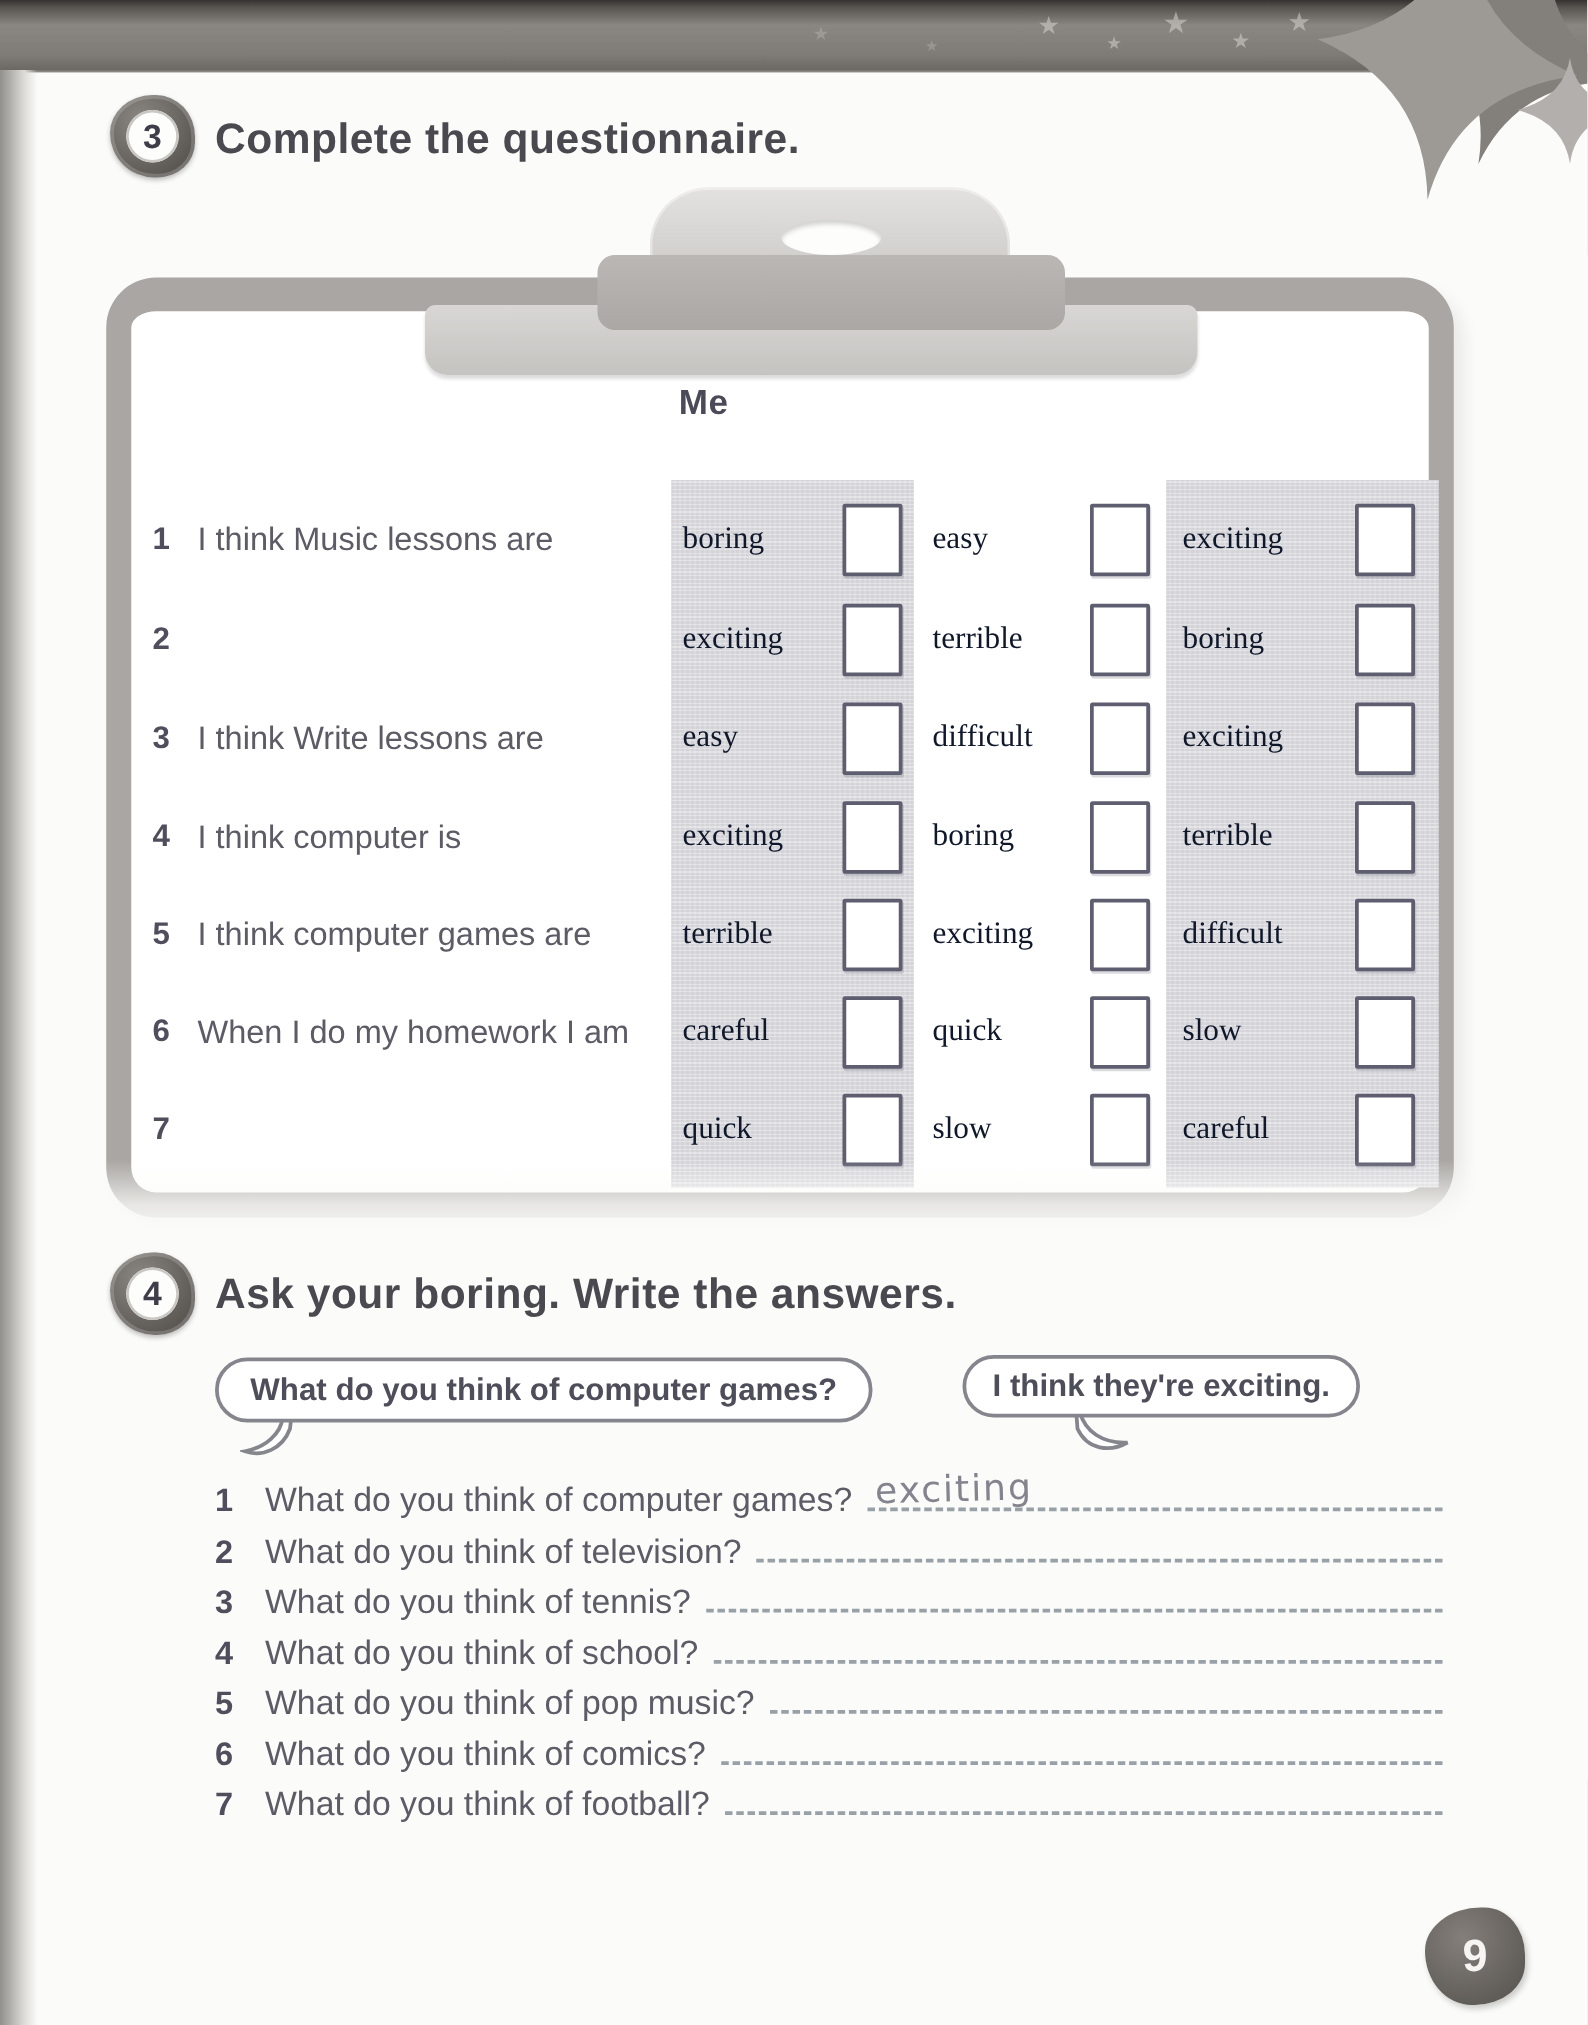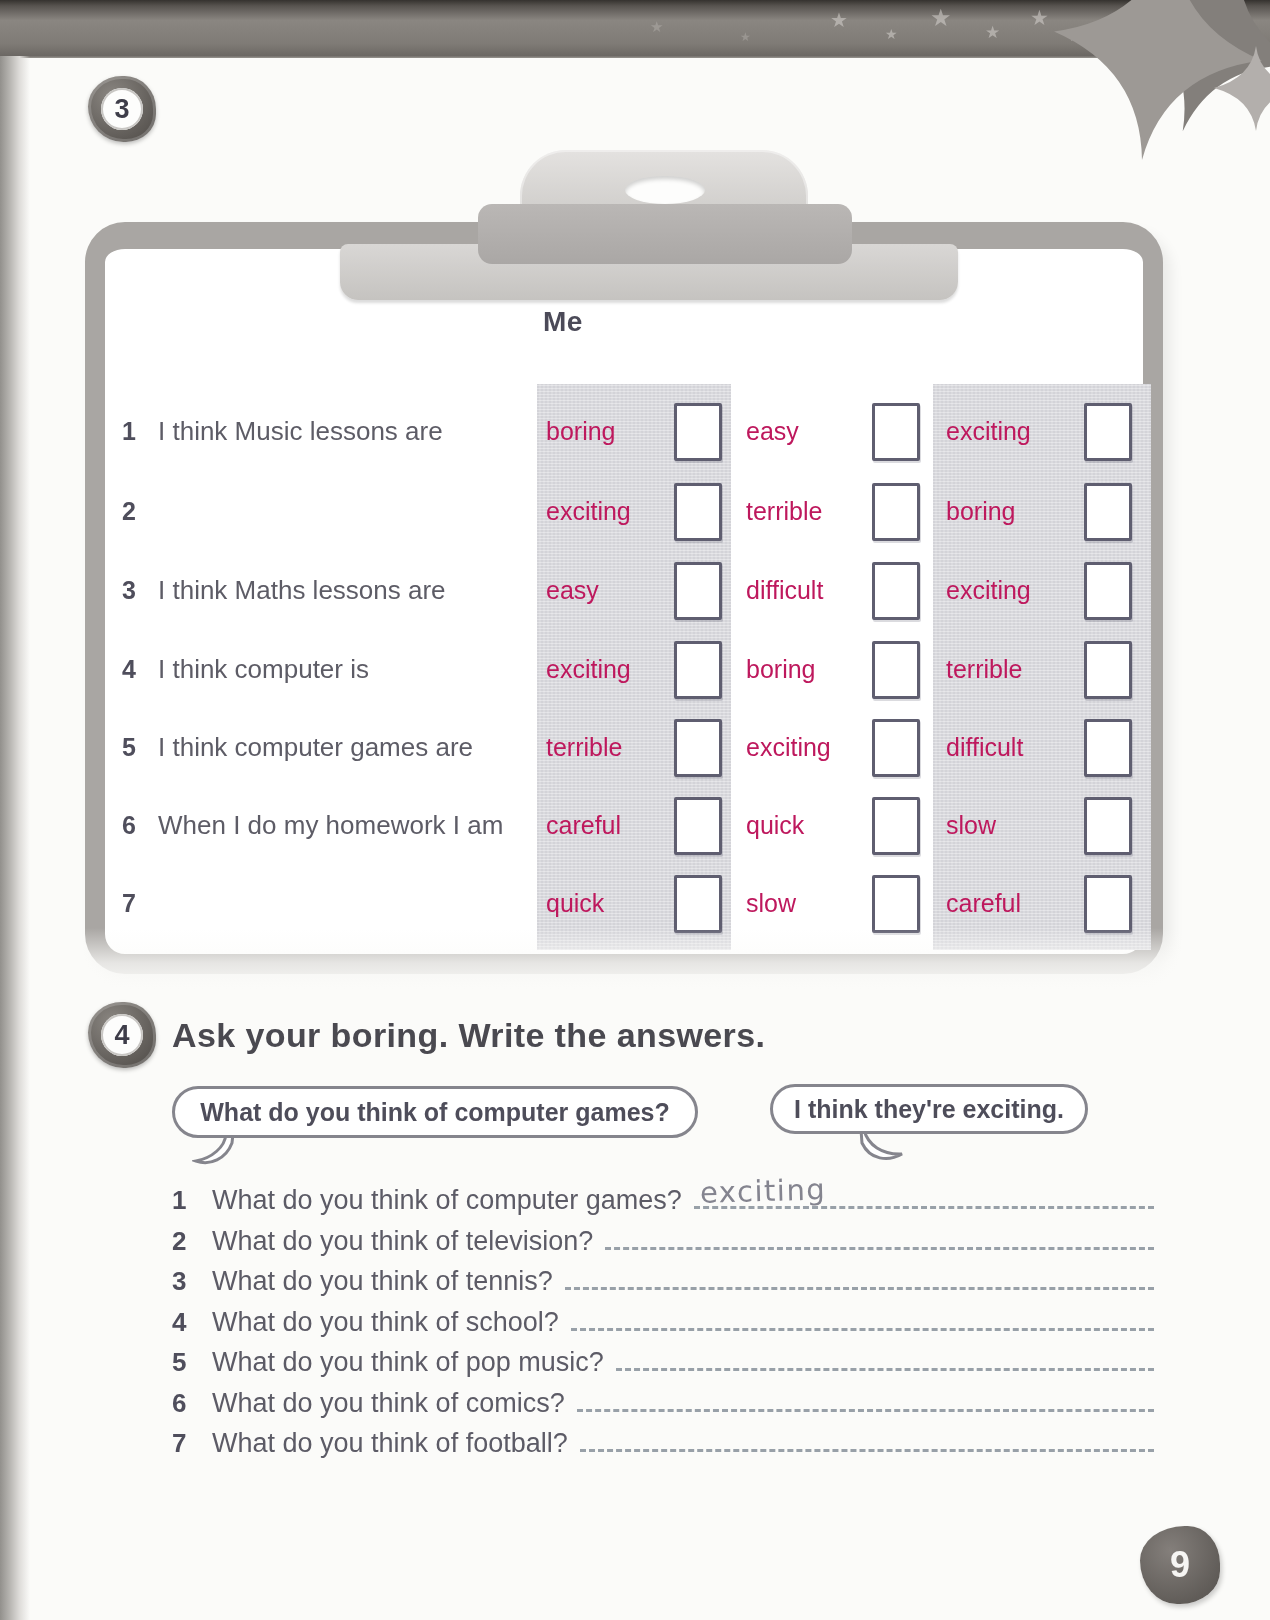--- a/index.html
+++ b/index.html
@@ -86,21 +86,21 @@
     position:absolute; left:70px; top:928px; width:1115px; height:70px; z-index:6;
     background:linear-gradient(180deg, rgba(251,251,249,0) 0%, rgba(251,251,249,0.75) 50%, #fbfbf9 90%);
     pointer-events:none;
   }
 
   
   .q3-row { position:absolute; left:118px; width:1040px; height:58px; z-index:5; }
   .q3-row span { position:absolute; line-height:58px; white-space:nowrap; }
   .row-num { left:4px; font-size:25px; font-weight:bold; color:#4f4e5c; }
   .row-statement { left:40px; font-size:26px; color:#5d5c66;text-align:right; }
-  .opt-label { font-size:25px; color:#be185d; }
+  .opt-label { font-size:25px; color:#0f172a;font-family:Liberation Serif, serif; }
   .o1 { left:428px; } .o2 { left:628px; } .o3 { left:828px; }
   .checkbox {
     top:1px; width:42px; height:52px;
     background:#ffffff; border:3px solid #5f5e70; border-radius:2px;
     box-shadow:1px 2px 0 rgba(90,90,110,0.22);
   }
   .b1 { left:556px; } .b2 { left:754px; } .b3 { left:966px; }
 
   
   .bubble {
@@ -152,20 +152,21 @@
     <path d="M205,-30 Q215,40 295,62 Q215,84 205,160 Q193,84 115,62 Q193,40 205,-30 Z" fill="#837f7b" transform="rotate(18 205 62)"></path>
     <path d="M150,-45 Q162,45 255,70 Q162,95 150,185 Q136,95 45,70 Q136,45 150,-45 Z" fill="#9d9995" transform="rotate(8 150 70)"></path>
     <path d="M248,70 Q252,102 290,112 Q252,122 248,155 Q243,122 206,112 Q243,102 248,70 Z" fill="#b3afac"></path>
   </svg>
   <div class="left-gutter"></div>
 
   <div class="badge" style="left:88px;top:76px;">
     <div class="blob"></div>
     <div class="inner">3</div>
   </div>
+  <div class="ex-title" style="left:172px;top:92px;">Complete the questionnaire.</div>
 
   <div class="clip-handle">
     <div class="clip-hole"></div>
   </div>
   <div class="board"></div>
   <div class="clip-light"></div>
   <div class="clip-mid"></div>
   <div class="me-header">Me</div>
   <div class="stripe s1"></div>
   <div class="stripe s2"></div>
@@ -185,21 +186,21 @@
     <span class="row-num">2</span>
     <span class="opt-label o1">exciting</span>
     <span class="checkbox b1"></span>
     <span class="opt-label o2">terrible</span>
     <span class="checkbox b2"></span>
     <span class="opt-label o3">boring</span>
     <span class="checkbox b3"></span>
   </div>
       <div class="q3-row" style="top: 561px;">
     <span class="row-num">3</span>
-    <span class="row-statement">I think Maths lessons are</span>
+    <span class="row-statement">I think Write lessons are</span>
     <span class="opt-label o1">easy</span>
     <span class="checkbox b1"></span>
     <span class="opt-label o2">difficult</span>
     <span class="checkbox b2"></span>
     <span class="opt-label o3">exciting</span>
     <span class="checkbox b3"></span>
   </div>
       <div class="q3-row" style="top: 640px;">
     <span class="row-num">4</span>
     <span class="row-statement">I think computer is</span>

